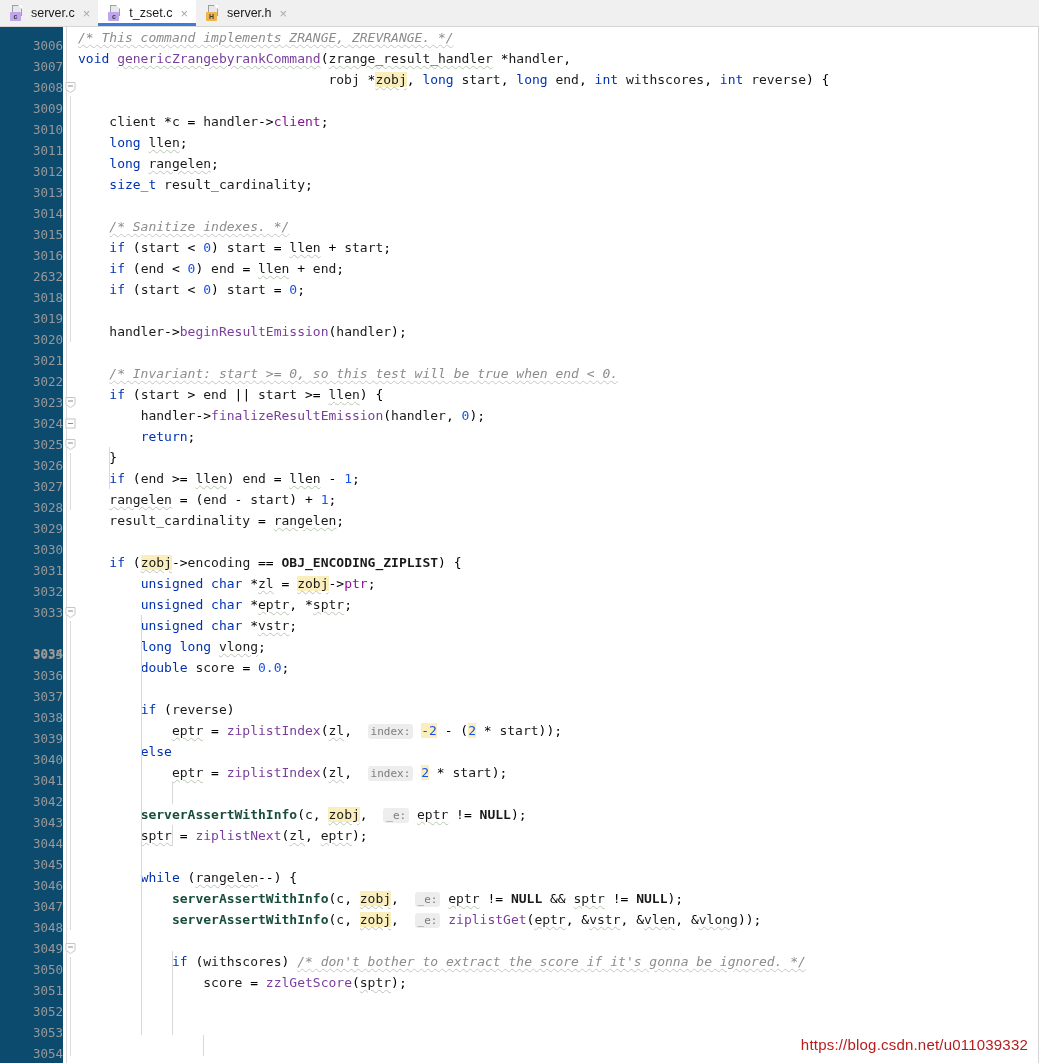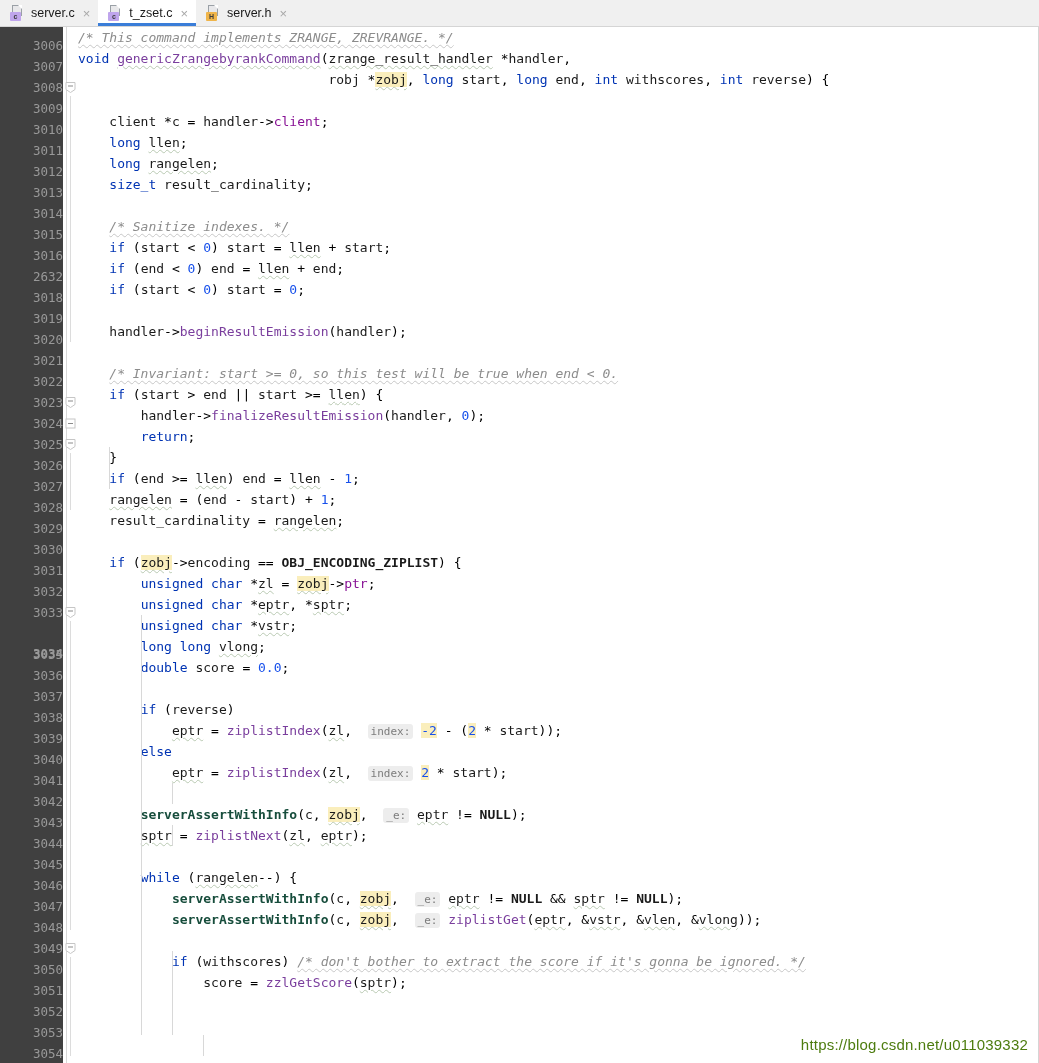--- a/index.html
+++ b/index.html
@@ -100,21 +100,21 @@
     height: 1036px;
     background: #FFFFFF;
     border-right: 1px solid #D5D5D5;
     box-sizing: border-box;
     overflow: hidden;
   }
   #gutter {
     position: absolute;
     left: 0; top: 0; bottom: 0;
     width: 63px;
-    background: #404040;
+    background: #0c4a6e;
   }
   #gutter-border {
     position: absolute;
     left: 66px; top: 0; bottom: 0;
     width: 1px;
     background: #D8D8D8;
   }
   .lnum {
     position: absolute;
     right: 0;
@@ -203,21 +203,21 @@
     text-decoration-thickness: 1px;
     text-underline-offset: 2px;
   }
 
   #watermark {
     position: absolute;
     right: 10px;
     bottom: 10px;
     font-family: "Liberation Sans", sans-serif;
     font-size: 15px;
-    color: #4d7c0f;
+    color: #b91c1c;
     letter-spacing: 0.2px;
     pointer-events: none;
   }
 </style>
 </head>
 <body>
 
 <div id="tabbar">
 
   <div class="tab">

